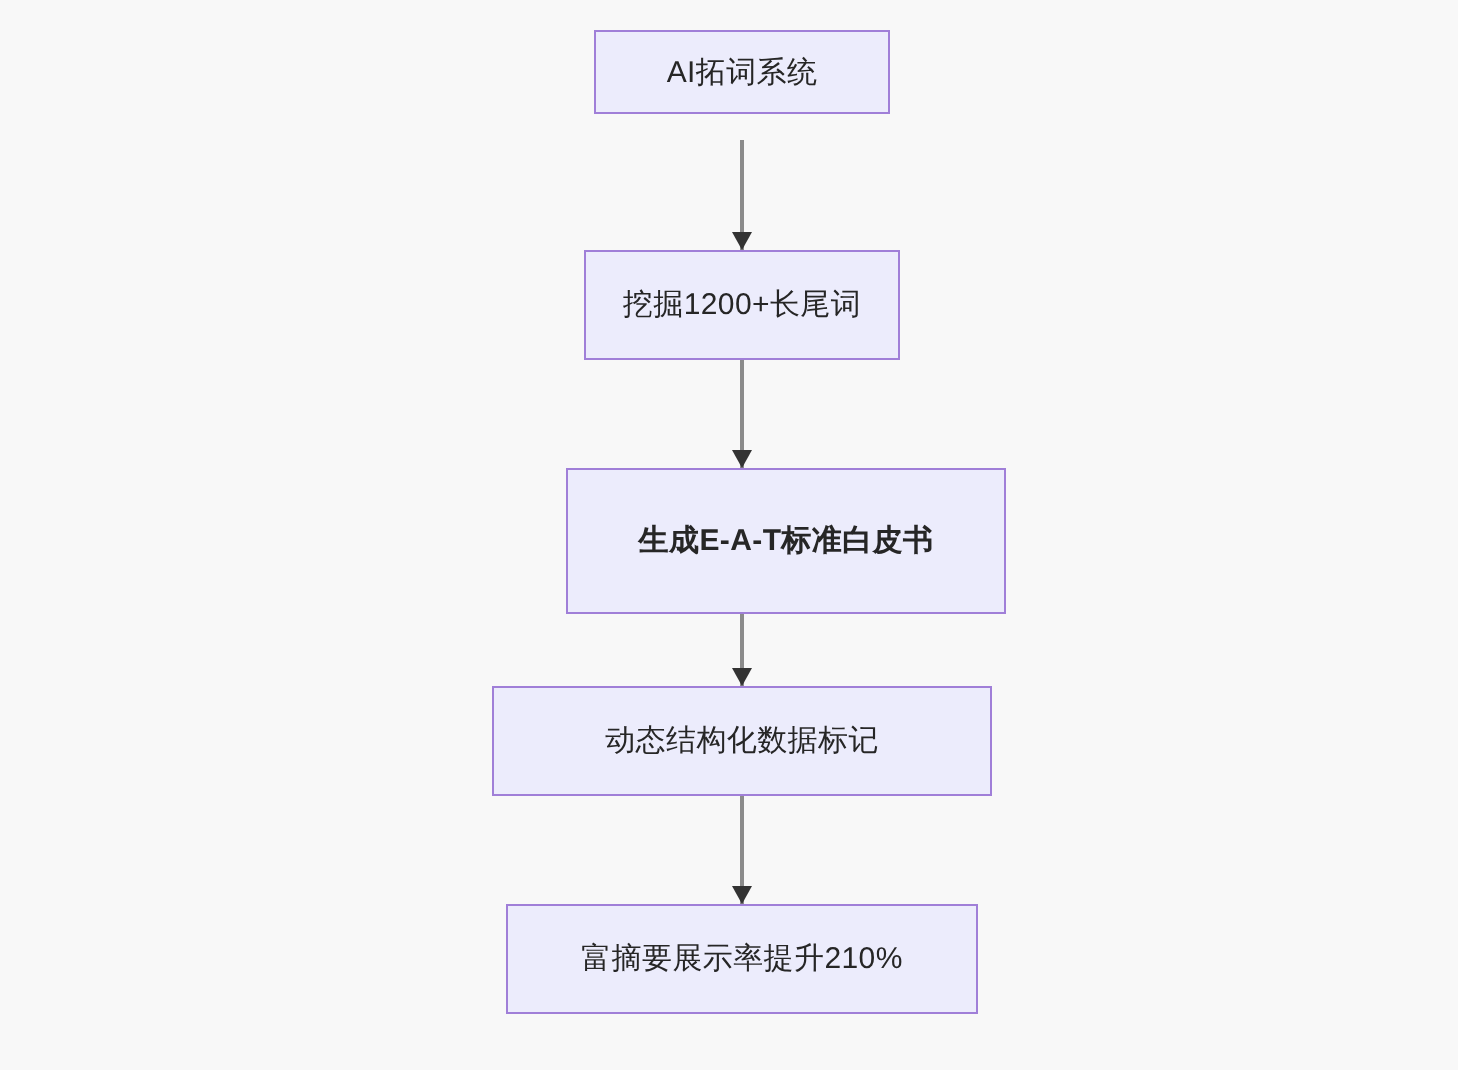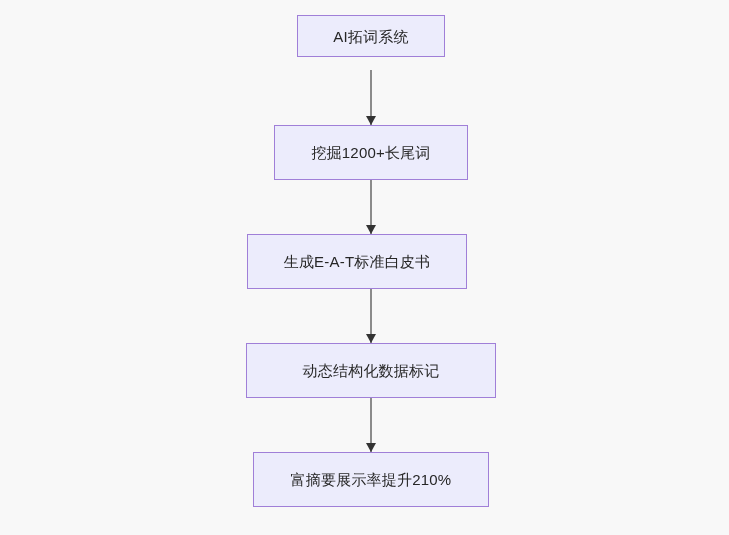--- a/index.html
+++ b/index.html
@@ -91,25 +91,25 @@
 
   <div class="flow-edge" style="left: 371px; top: 398px; height: 54px;">
     <div class="flow-edge-line" style="height: 54px; background: rgb(139, 139, 139);"></div>
     <div class="flow-edge-arrow" style="border-top-color: rgb(51, 51, 51);"></div>
   </div>
 
   <div class="flow-node" style="left: 371px; top: 15px; width: 148px; height: 42px; background: rgb(236, 236, 252); border-color: rgb(160, 127, 216);">
     <span class="flow-node-label" style="color: rgb(38, 38, 38);">AI拓词系统</span>
   </div>
 
-  <div class="flow-node" style="left: 371px; top: 125px; width: 194px; height: 55px; background: rgb(236, 236, 252); border-color: rgb(160, 127, 216);">
+  <div class="flow-node" style="left: 371px; top: 125px; width: 158px; height: 55px; background: rgb(236, 236, 252); border-color: rgb(160, 127, 216);">
     <span class="flow-node-label" style="color: rgb(38, 38, 38);">挖掘1200+长尾词</span>
   </div>
 
-  <div class="flow-node" style="left: 357px; top: 234px; width: 220px; height: 55px; background: rgb(236, 236, 252); border-color: rgb(160, 127, 216);">
+  <div class="flow-node" style="left: 393px; top: 234px; width: 220px; height: 73px; background: rgb(236, 236, 252); border-color: rgb(160, 127, 216); font-weight: bold;">
     <span class="flow-node-label" style="color: rgb(38, 38, 38);">生成E-A-T标准白皮书</span>
   </div>
 
   <div class="flow-node" style="left: 371px; top: 343px; width: 250px; height: 55px; background: rgb(236, 236, 252); border-color: rgb(160, 127, 216); text-align: center;">
     <span class="flow-node-label" style="color: rgb(38, 38, 38);">动态结构化数据标记</span>
   </div>
 
   <div class="flow-node" style="left: 371px; top: 452px; width: 236px; height: 55px; background: rgb(236, 236, 252); border-color: rgb(160, 127, 216);">
     <span class="flow-node-label" style="color: rgb(38, 38, 38);">富摘要展示率提升210%</span>
   </div>

